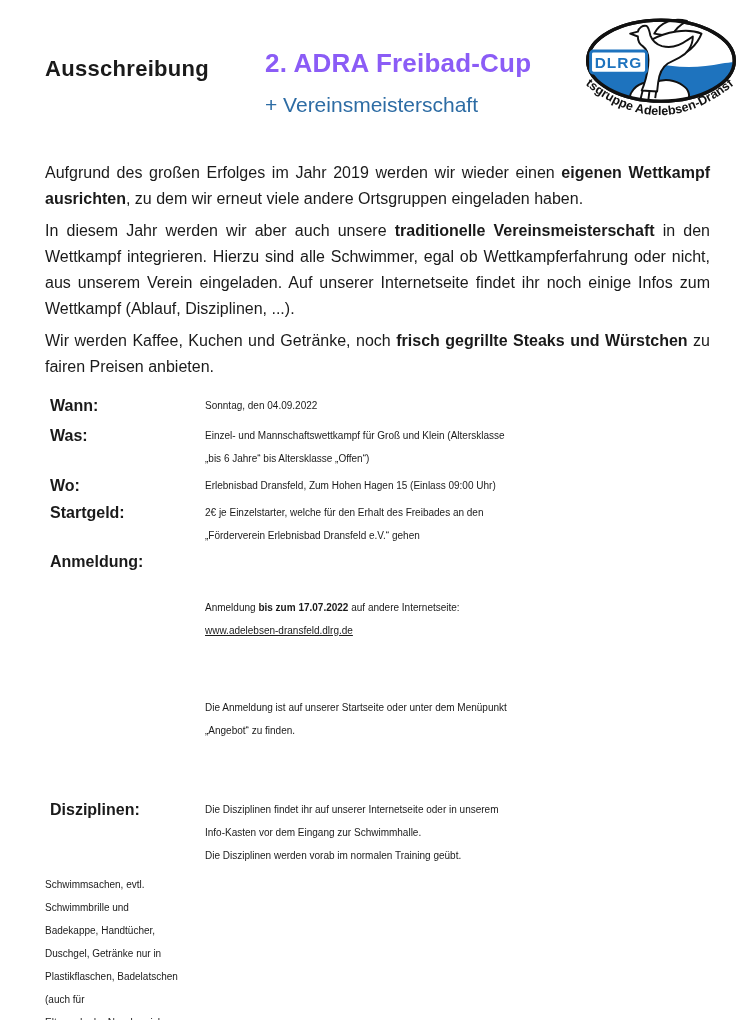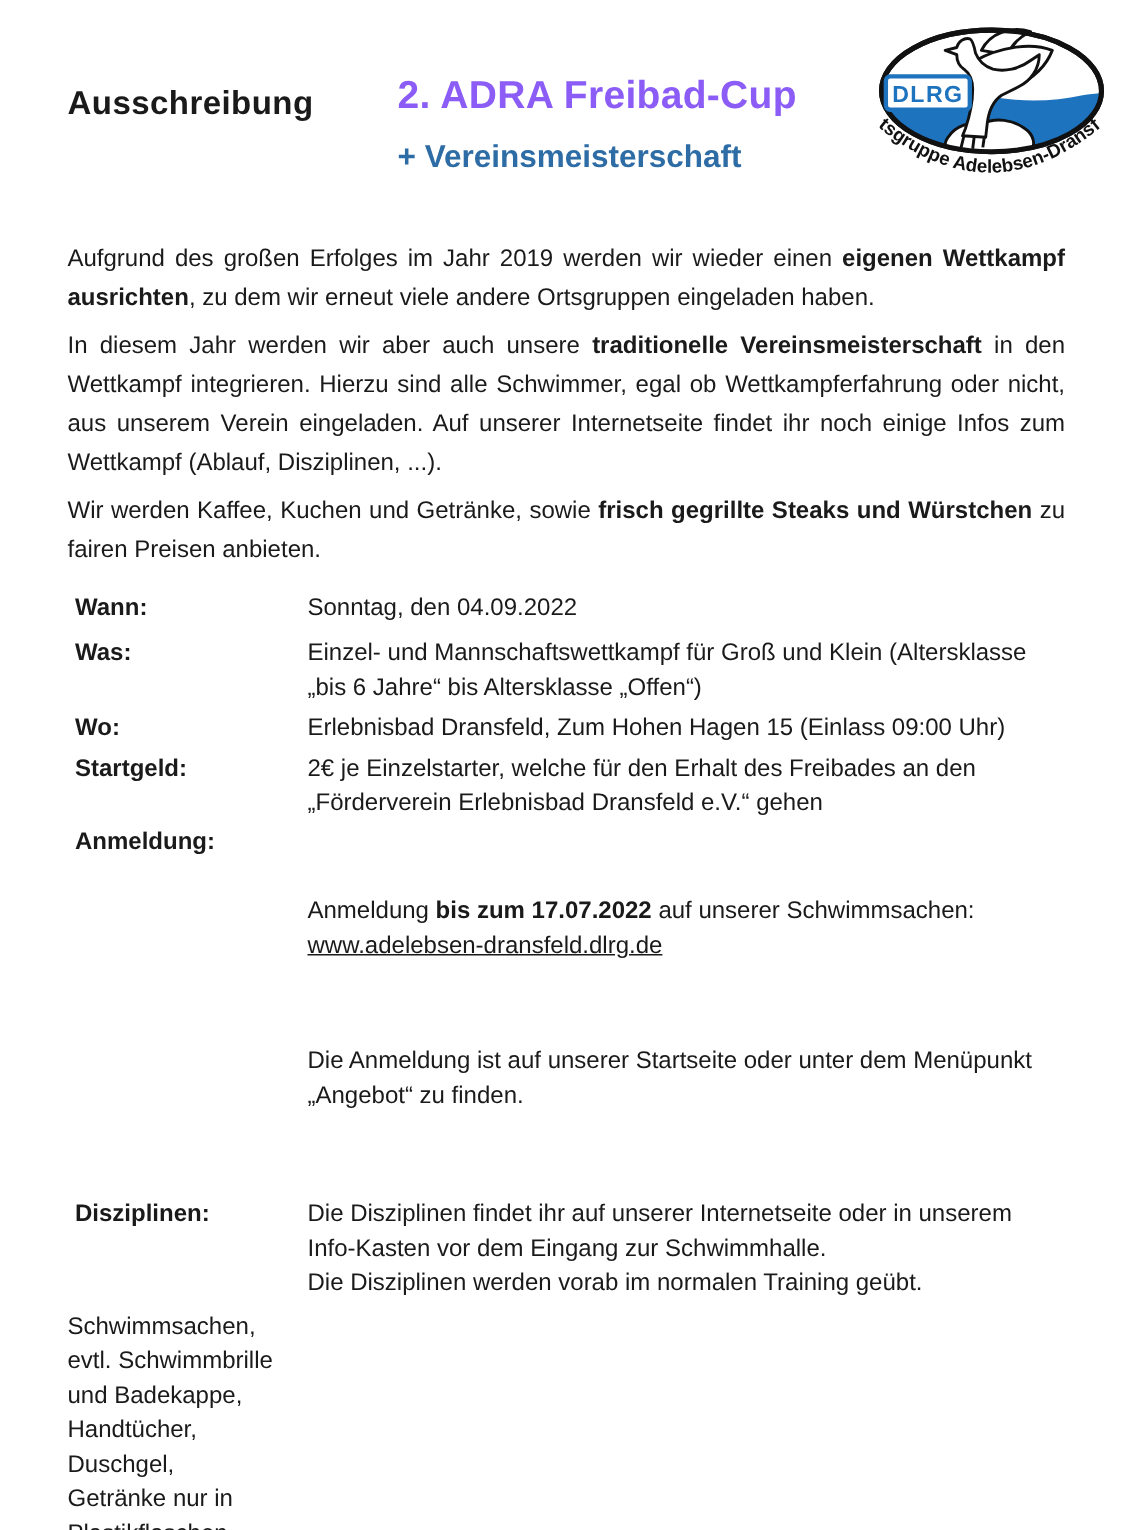--- a/index.html
+++ b/index.html
@@ -15,35 +15,35 @@
     overflow: hidden;
   }
   
   .header { position: relative; height: 110px; margin-bottom: 10px; flex: 0 0 auto; }
   .doc-label {
     position: absolute; left: 0; top: 16px;
     font-size: 22px; font-weight: bold; letter-spacing: 0.3px; text-align: right;
   }
   .title-block { position: absolute; left: 220px; top: 8px; }
   .title-line1 { font-size: 26px; font-weight: bold; color: #8b5cf6; letter-spacing: 0.2px; }
-  .title-line2 { font-size: 21px; font-weight: bold; color: #2D6CA4; margin-top: 14px; }
+  .title-line2 { font-size: 21px; font-weight: normal; color: #2D6CA4; margin-top: 14px; }
   .logo-wrap { position: absolute; left: 534px; top: -26px; width: 164px; height: 126px; }
   
   .intro { flex: 0 0 auto; margin-bottom: 8px; }
   .intro p {
     margin: 0 0 6px 0;
     font-size: 16px; line-height: 26px;
     text-align: justify;
     white-space: pre-wrap;
   }
   
   .details { flex: 0 0 auto; }
   .row { display: grid; grid-template-columns: 140px 1fr; gap: 20px; }
   .row .lbl { font-weight: bold; font-size: 16px; line-height: 23px; padding-left: 5px; }
-  .row .val { font-size: 16px; line-height: 23px; white-space: pre-wrap; }
+  .row .val { font-size: 10px; line-height: 23px; white-space: pre-wrap; }
   .row .val .para + .para { margin-top: 8px; }
   .r0 { margin-bottom: 7px; }
   .r1 { margin-bottom: 4px; }
   .r2 { margin-bottom: 4px; }
   .r3 { margin-bottom: 3px; }
   .r4 { margin-bottom: 10px; }
   .r5 { margin-bottom: 6px; }
   .r6 { margin-bottom: 7px; }
   .u { text-decoration: underline; }
   b { font-weight: bold; }
@@ -90,21 +90,21 @@
       <text font-size="13" font-weight="bold" fill="#111111">
         <textPath href="#arcp" startOffset="50%" text-anchor="middle">Ortsgruppe Adelebsen-Dransfeld</textPath>
       </text>
     </svg>
   </div>
 </div>
 
 <div class="intro">
   <p><span>Aufgrund des großen Erfolges im Jahr 2019 werden wir wieder einen </span><b>eigenen Wettkampf ausrichten</b><span>, zu dem wir erneut viele andere Ortsgruppen eingeladen haben.</span></p>
   <p><span>In diesem Jahr werden wir aber auch unsere </span><b>traditionelle Vereinsmeisterschaft</b><span> in den Wettkampf integrieren. Hierzu sind alle Schwimmer, egal ob Wettkampferfahrung oder nicht, aus unserem Verein eingeladen. Auf unserer Internetseite findet ihr noch einige Infos zum Wettkampf (Ablauf, Disziplinen, ...).</span></p>
-  <p><span>Wir werden Kaffee, Kuchen und Getränke, sowie </span><b>frisch gegrillte Steaks und Würstchen</b><span> zu fairen Preisen anbieten.</span></p>
+  <p><span>Wir werden Kaffee, Kuchen und Getränke, noch </span><b>frisch gegrillte Steaks und Würstchen</b><span> zu fairen Preisen anbieten.</span></p>
 </div>
 
 <div class="details">
 
   <div class="row r0">
     <div class="lbl">Wann:</div>
     <div class="val"><div class="para"><span>Sonntag, den 04.09.2022</span></div></div>
   </div>
 
   <div class="row r1">
@@ -120,21 +120,21 @@
 
   <div class="row r3">
     <div class="lbl">Startgeld:</div>
     <div class="val"><div class="para"><span>2€ je Einzelstarter, welche für den Erhalt des Freibades an den
 „Förderverein Erlebnisbad Dransfeld e.V.“ gehen</span></div></div>
   </div>
 
   <div class="row r4">
     <div class="lbl">Anmeldung:</div>
     <div class="val">
-      <div class="para"><span>Anmeldung </span><b>bis zum 17.07.2022</b><span> auf unserer Schwimmsachen:
+      <div class="para"><span>Anmeldung </span><b>bis zum 17.07.2022</b><span> auf andere Internetseite:
 </span><span class="u">www.adelebsen-dransfeld.dlrg.de</span></div>
       <div class="para"><span>Die Anmeldung ist auf unserer Startseite oder unter dem Menüpunkt
 „Angebot“ zu finden.</span></div>
     </div>
   </div>
 
   <div class="row r5">
     <div class="lbl">Disziplinen:</div>
     <div class="val"><div class="para"><span>Die Disziplinen findet ihr auf unserer Internetseite oder in unserem
 Info-Kasten vor dem Eingang zur Schwimmhalle.

